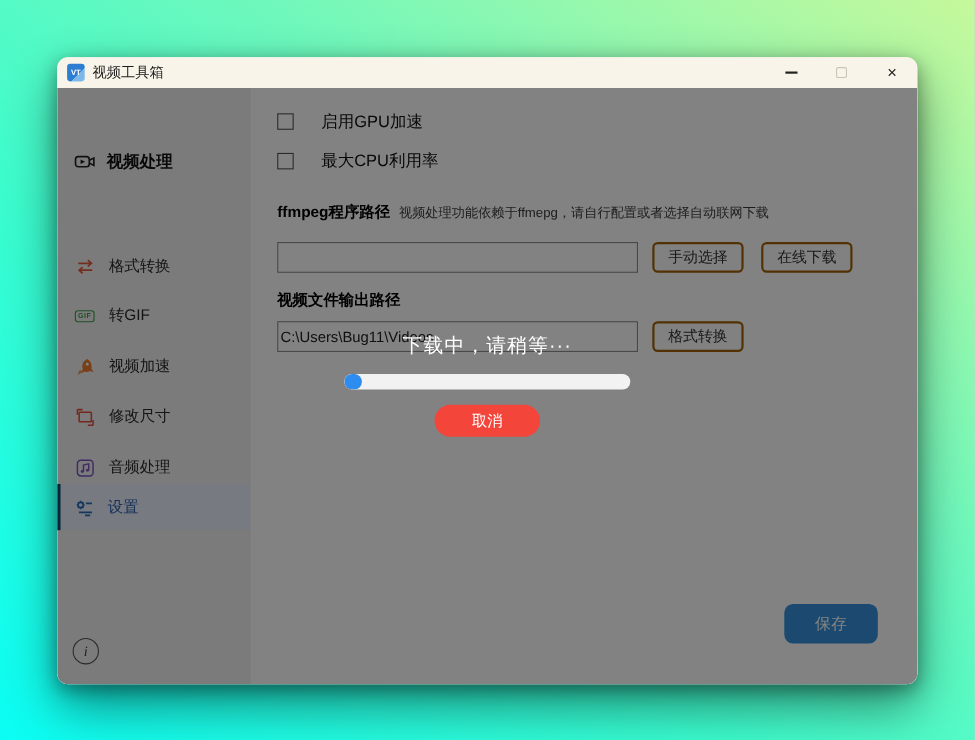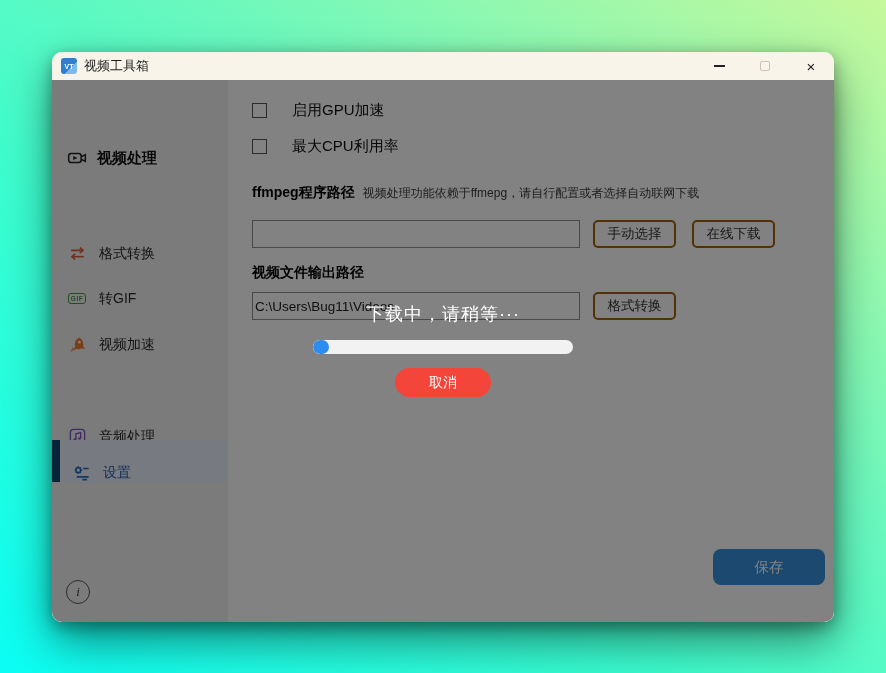--- a/index.html
+++ b/index.html
@@ -22,43 +22,43 @@
     color:#fff; font-size:7px; font-weight:bold; display:flex; align-items:center; justify-content:center; }
   .apptitle{ margin-left:7px; font-size:13px; color:#1d1d1d; }
   .winctrls{ margin-left:auto; display:flex; height:100%; }
   .ctrl{ width:46px; height:100%; display:flex; align-items:center; justify-content:center; cursor:default; }
   .ctrl .min-glyph{ width:11px; height:1.5px; background:#222; }
   .ctrl .max-glyph{ width:10px; height:10px; border:1.2px solid #c9c4b6; border-radius:2px; }
   .ctrl.close{ font-size:15px; color:#1a1a1a; }
   
   .client{ position:relative; height:542px; background:#fff; }
   .sidebar{ position:absolute; left:0; top:0; bottom:0; width:176px; background:#f1f1f1; }
-  .side-row{ position:absolute; left:0; width:176px; height:42px; display:flex; align-items:flex-end; padding-left:15px; cursor:pointer; }
+  .side-row{ position:absolute; left:0; width:176px; height:42px; display:flex; align-items:center; padding-left:15px; cursor:pointer; }
   .side-row .sicon{ width:20px; height:20px; flex:0 0 20px; display:flex; align-items:center; justify-content:center; }
   .side-row .slabel{ margin-left:12px; font-size:14px; color:#2a2a2a; white-space:nowrap; }
   .side-row.header{ cursor:default; }
   .side-row.header .slabel{ font-size:15px; font-weight:bold; color:#111; margin-left:10px; }
-  .side-row.selected{ background:#e9f0fb; border-left:8px solid #0c4a6e; padding-left:11px; }
+  .side-row.selected{ background:#e9f0fb; border-left:3px solid #0c4a6e; padding-left:11px; }
   .side-row.selected .slabel{ color:#2b5fae; }
   .gif-badge{ font-size:6.5px; font-weight:bold; color:#3f9d44; border:1.4px solid #3f9d44; border-radius:3px; padding:1px 2px; letter-spacing:.5px; }
   .info-badge{ position:absolute; left:14px; top:500px; width:24px; height:24px; border:1.6px solid #555;
     border-radius:50%; display:flex; align-items:center; justify-content:center;
     font-family:"Liberation Serif","DejaVu Serif",serif; font-style:italic; font-size:13px; color:#444; cursor:pointer; }
   
   .main{ position:absolute; left:176px; top:0; right:0; bottom:0; background:#fff; }
   .cb-row{ position:absolute; left:24px; display:flex; align-items:center; cursor:pointer; }
   .cb-box{ width:15px; height:15px; border:1.4px solid #555; background:transparent; }
   .cb-label{ margin-left:25px; font-size:15px; color:#111; }
   .sect-label{ position:absolute; left:24px; font-size:14px; font-weight:bold; color:#000; white-space:nowrap; }
   .sect-hint{ font-weight:normal; font-size:12px; color:#3c3c3c; margin-left:8px; }
   .txt-input{ position:absolute; left:24px; width:328px; height:28px; border:1px solid #8f8f8f; background:#fff;
     font-size:13.5px; color:#222; padding:0 2px; font-family:inherit; outline:none; }
   .lt-btn{ position:absolute; width:83px; height:28px; background:#fdfdfd; border:2px solid #a16207; border-radius:5px;
     font-size:13.5px; color:#333; font-family:inherit; cursor:pointer; }
-  .save-btn{ position:absolute; left:485px; top:469px; width:112px; height:36px; border:none; border-radius:8px;
+  .save-btn{ position:absolute; left:485px; top:469px; width:85px; height:36px; border:none; border-radius:8px;
     background:#3590dc; color:#fff; font-size:14.5px; font-family:inherit; cursor:pointer; }
   
   .dim{ position:absolute; inset:0; background:rgba(0,0,0,.49); z-index:5; }
   .dialog{ position:absolute; left:0; right:0; top:222px; z-index:6; text-align:center; }
   .dl-msg{ font-size:18px; color:#fff; letter-spacing:1px;text-align:center; }
   .pbar{ width:260px; height:14px; margin:14px auto 0; background:#f2f2f2; border-radius:7px; overflow:hidden; }
   .pfill{ height:100%; background:#2d8cf0; border-radius:7px; }
   .cancel-btn{ margin-top:14px; width:96px; height:29px; border:none; border-radius:15px;
     background:#f4453a; color:#fff; font-size:14px; font-family:inherit; cursor:pointer; }
 </style>
@@ -120,20 +120,30 @@
         <span class="sicon">
           <svg width="19" height="19" viewBox="0 0 24 24" fill="#ed7d31">
             <path d="M14 3 C18 5 20 9 19 14 L21.5 18 L17 16.8 C15.5 18.2 13 18.4 11.5 17.3 L7 19 L9.2 14.6 C7.5 10 9.5 5.5 14 3 Z"></path>
             <circle cx="14.3" cy="9" r="1.6" fill="#fff"></circle>
             <path d="M6 15 L3 21 L9 18.5 Z" opacity=".75"></path>
           </svg>
         </span>
         <span class="slabel">视频加速</span>
       </div>
 
+      <div class="side-row" style="top:278px">
+        <span class="sicon">
+          <svg width="19" height="19" viewBox="0 0 24 24" fill="none" stroke="#e64d3c" stroke-width="1.8">
+            <rect x="5" y="6" width="14" height="11" rx="1"></rect>
+            <path d="M3 3 V9 M3 3 H9"></path>
+            <path d="M21 21 V15 M21 21 H15"></path>
+          </svg>
+        </span>
+        <span class="slabel">修改尺寸</span>
+      </div>
 
       <div class="side-row" style="top:324px">
         <span class="sicon">
           <svg width="19" height="19" viewBox="0 0 24 24" fill="none" stroke="#7e57c2" stroke-width="1.7">
             <rect x="3" y="3" width="18" height="18" rx="4"></rect>
             <path d="M10 16 V8.5 L16 7.2 V14.5"></path>
             <circle cx="8.6" cy="16" r="1.7" fill="#7e57c2" stroke="none"></circle>
             <circle cx="14.6" cy="14.5" r="1.7" fill="#7e57c2" stroke="none"></circle>
           </svg>
         </span>

